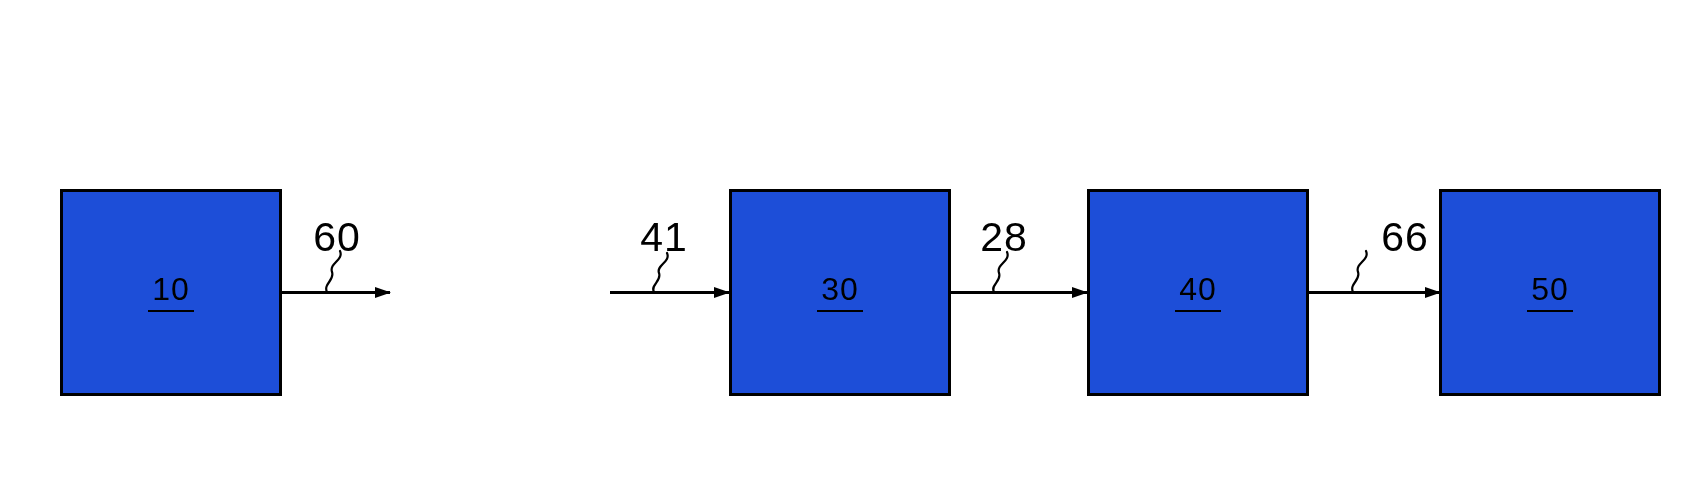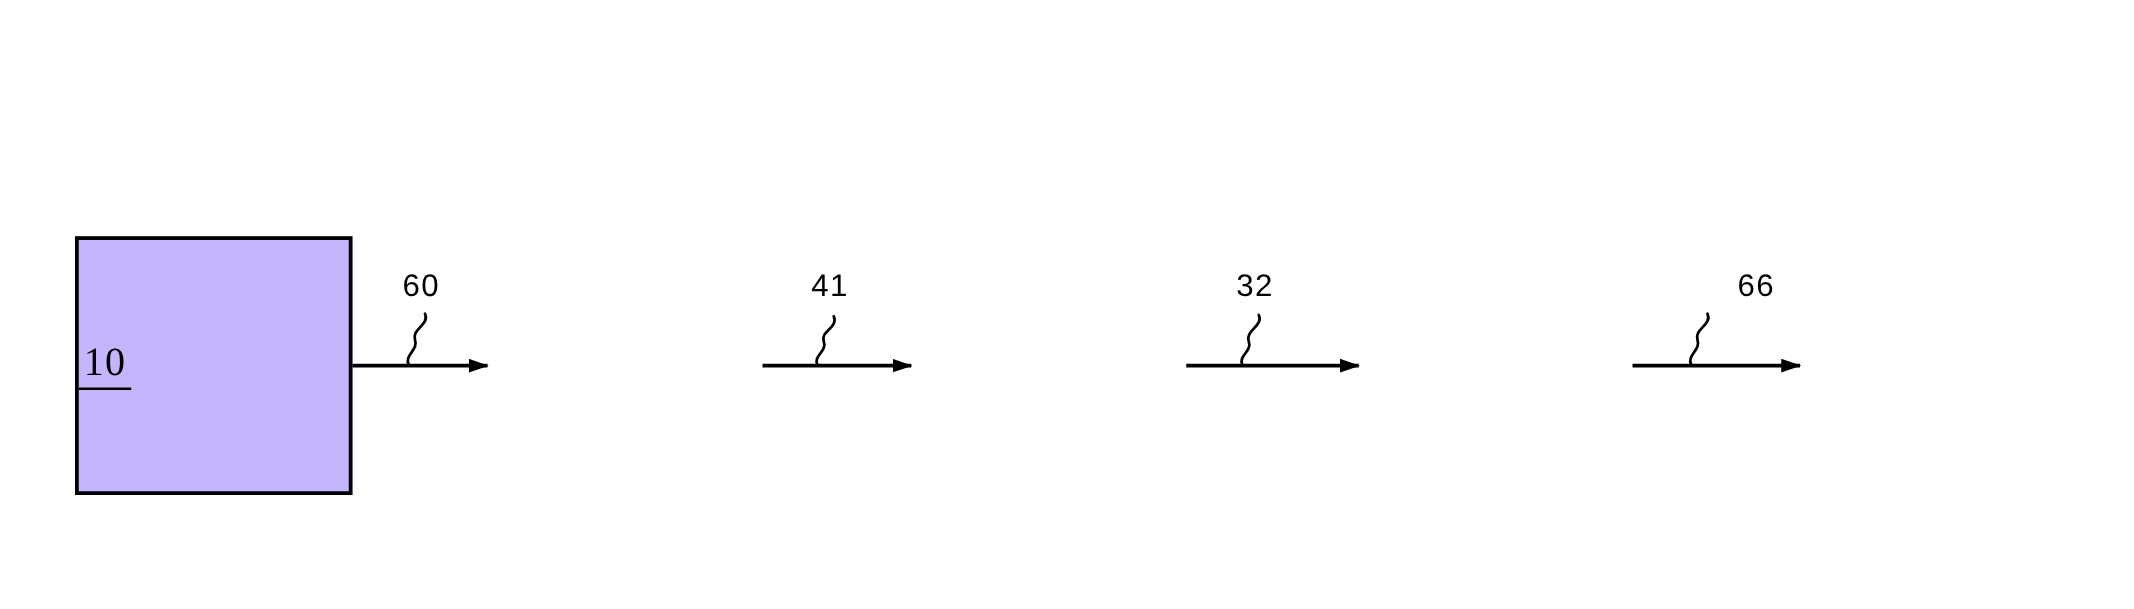--- a/index.html
+++ b/index.html
@@ -36,37 +36,37 @@
   .arrowhead-path {
     fill: var(--line-color, #000000);
   }
   .block {
     position: absolute;
     top: 189px;
     width: 222px;
     height: 207px;
     box-sizing: border-box;
     border: 3px solid var(--line-color, #000000);
-    background: #c4b5fd;
+    background: #1d4ed8;
     display: flex;
     align-items: center;
-    font-family: Liberation Serif, serif;
+    justify-content: center;
   }
   .block-label {
     font-size: 32px;
     line-height: 1;
     letter-spacing: 1px;
     padding: 0 4px 5px 4px;
     border-bottom: 2px solid var(--line-color, #000000);
   }
   .ref-label {
     position: absolute;
     top: 217px;
     transform: translateX(-50%);
-    font-size: 25px;
+    font-size: 41px;
     line-height: 1;
     letter-spacing: 1px;
     text-align: right;
   }
 </style>
 </head>
 <body>
 
 <div class="canvas">
 
@@ -84,19 +84,28 @@
 
     <path class="squiggle" d="M340,251 c4,9 -11,12 -8,21 c3,8 -9,12 -5,20"></path>
     <path class="squiggle" d="M667,253 c4,9 -11,12 -8,20 c3,8 -9,12 -5,19"></path>
     <path class="squiggle" d="M1007,252 c4,9 -11,12 -8,21 c3,8 -9,12 -5,19"></path>
     <path class="squiggle" d="M1366,251 c4,9 -11,12 -8,21 c3,8 -9,12 -5,20"></path>
   </svg>
 
   <div class="block" style="left:60px">
     <span class="block-label">10</span>
   </div>
+  <div class="block" style="left:729px">
+    <span class="block-label">30</span>
+  </div>
+  <div class="block" style="left:1087px">
+    <span class="block-label">40</span>
+  </div>
+  <div class="block" style="left:1439px">
+    <span class="block-label">50</span>
+  </div>
 
   <div class="ref-label" style="left:337px">60</div>
   <div class="ref-label" style="left:664px">41</div>
-  <div class="ref-label" style="left:1004px">32</div>
+  <div class="ref-label" style="left:1004px">28</div>
   <div class="ref-label" style="left:1405px">66</div>
 
 </div>
 
 </body></html>

